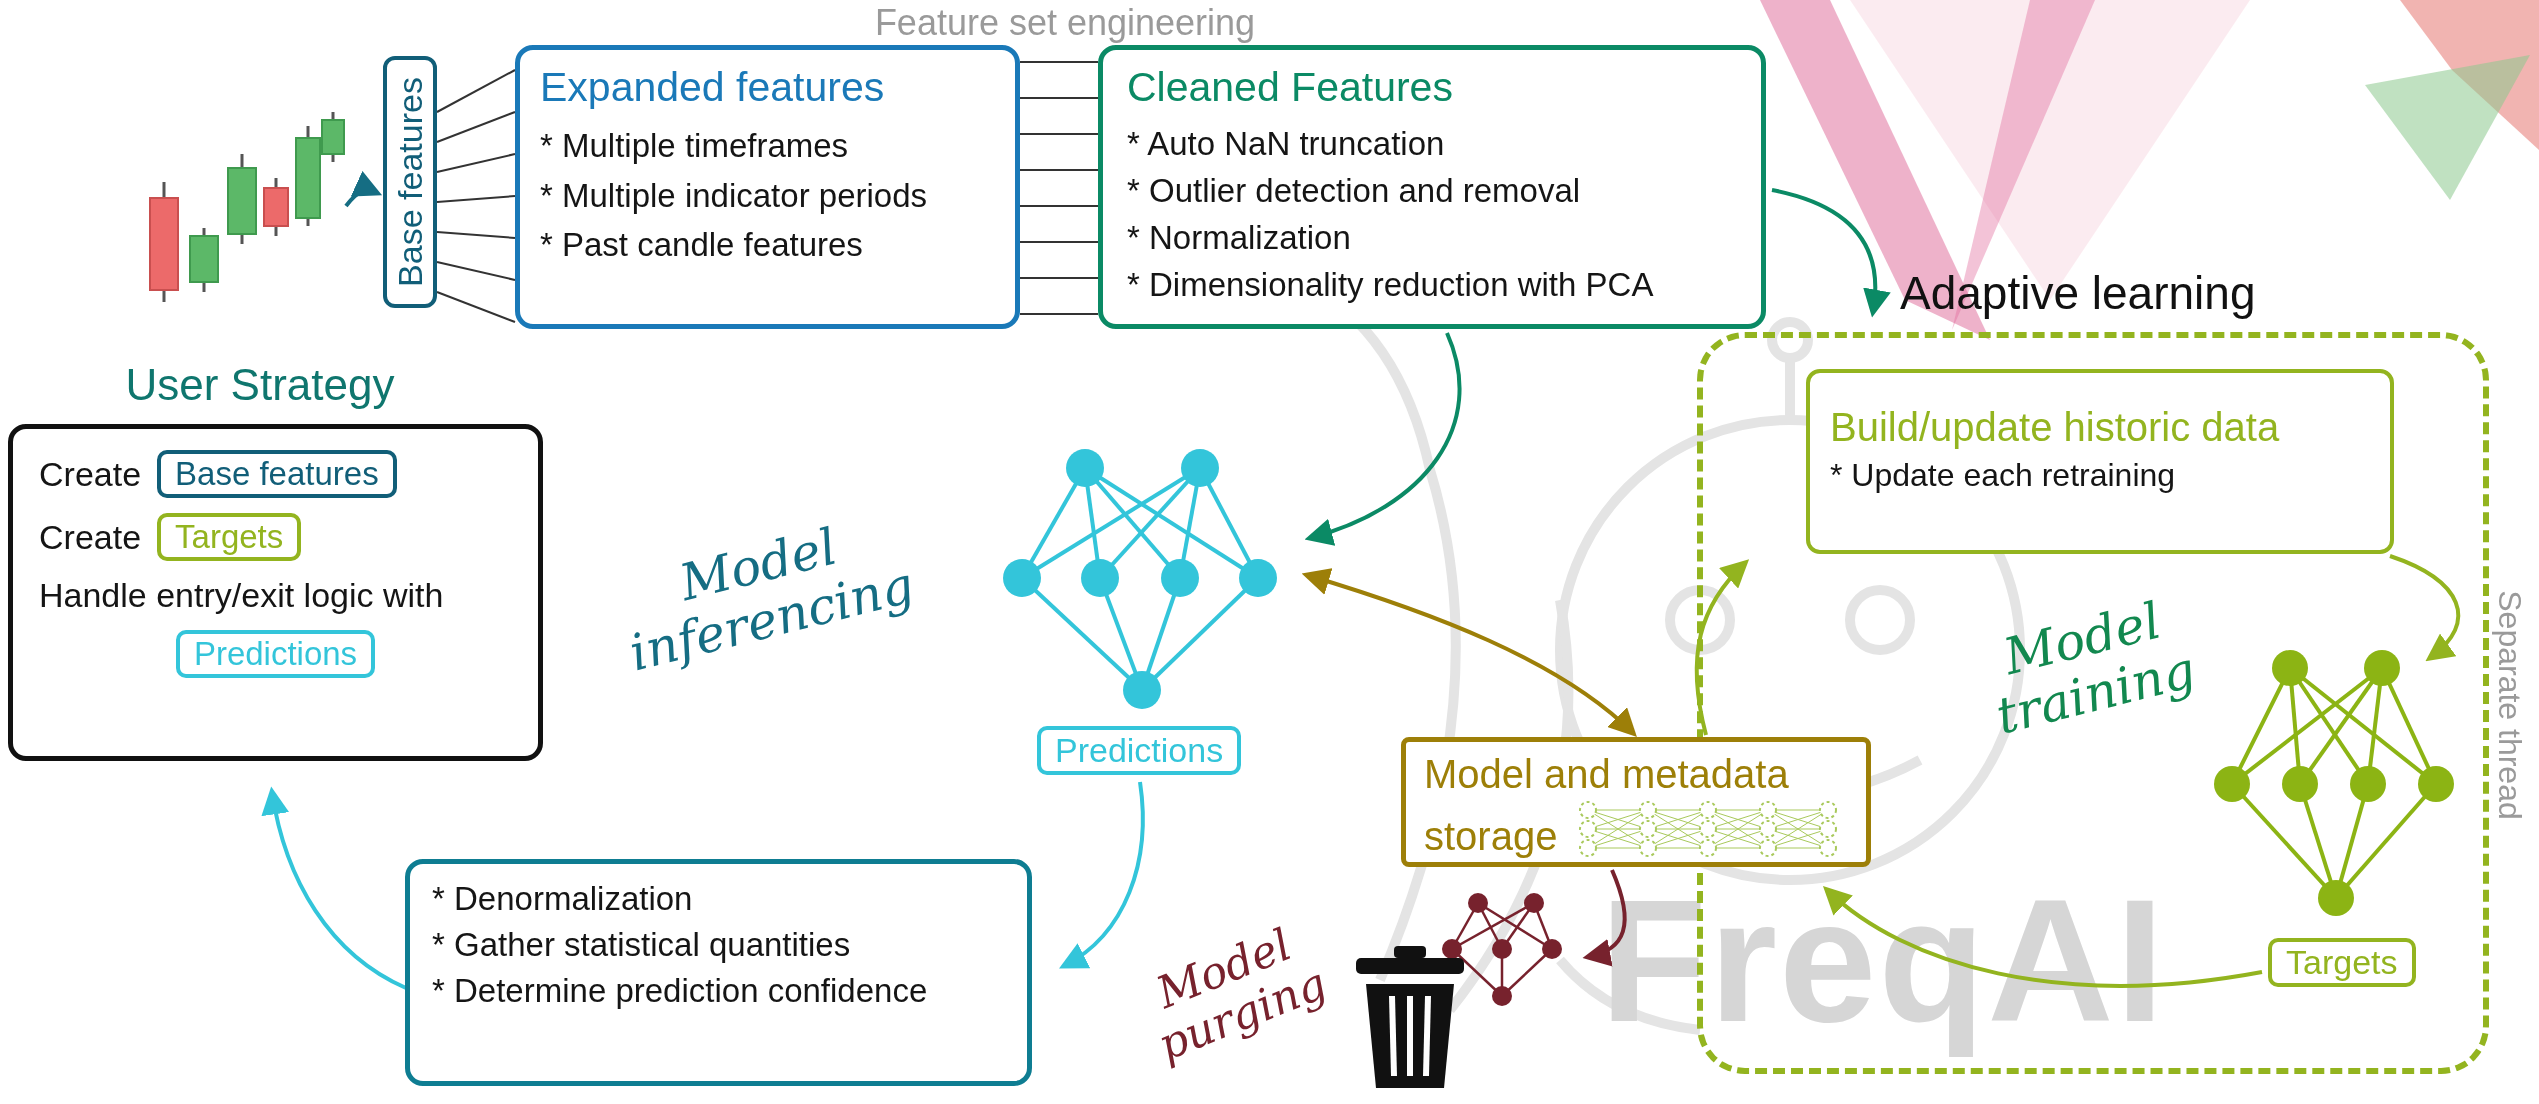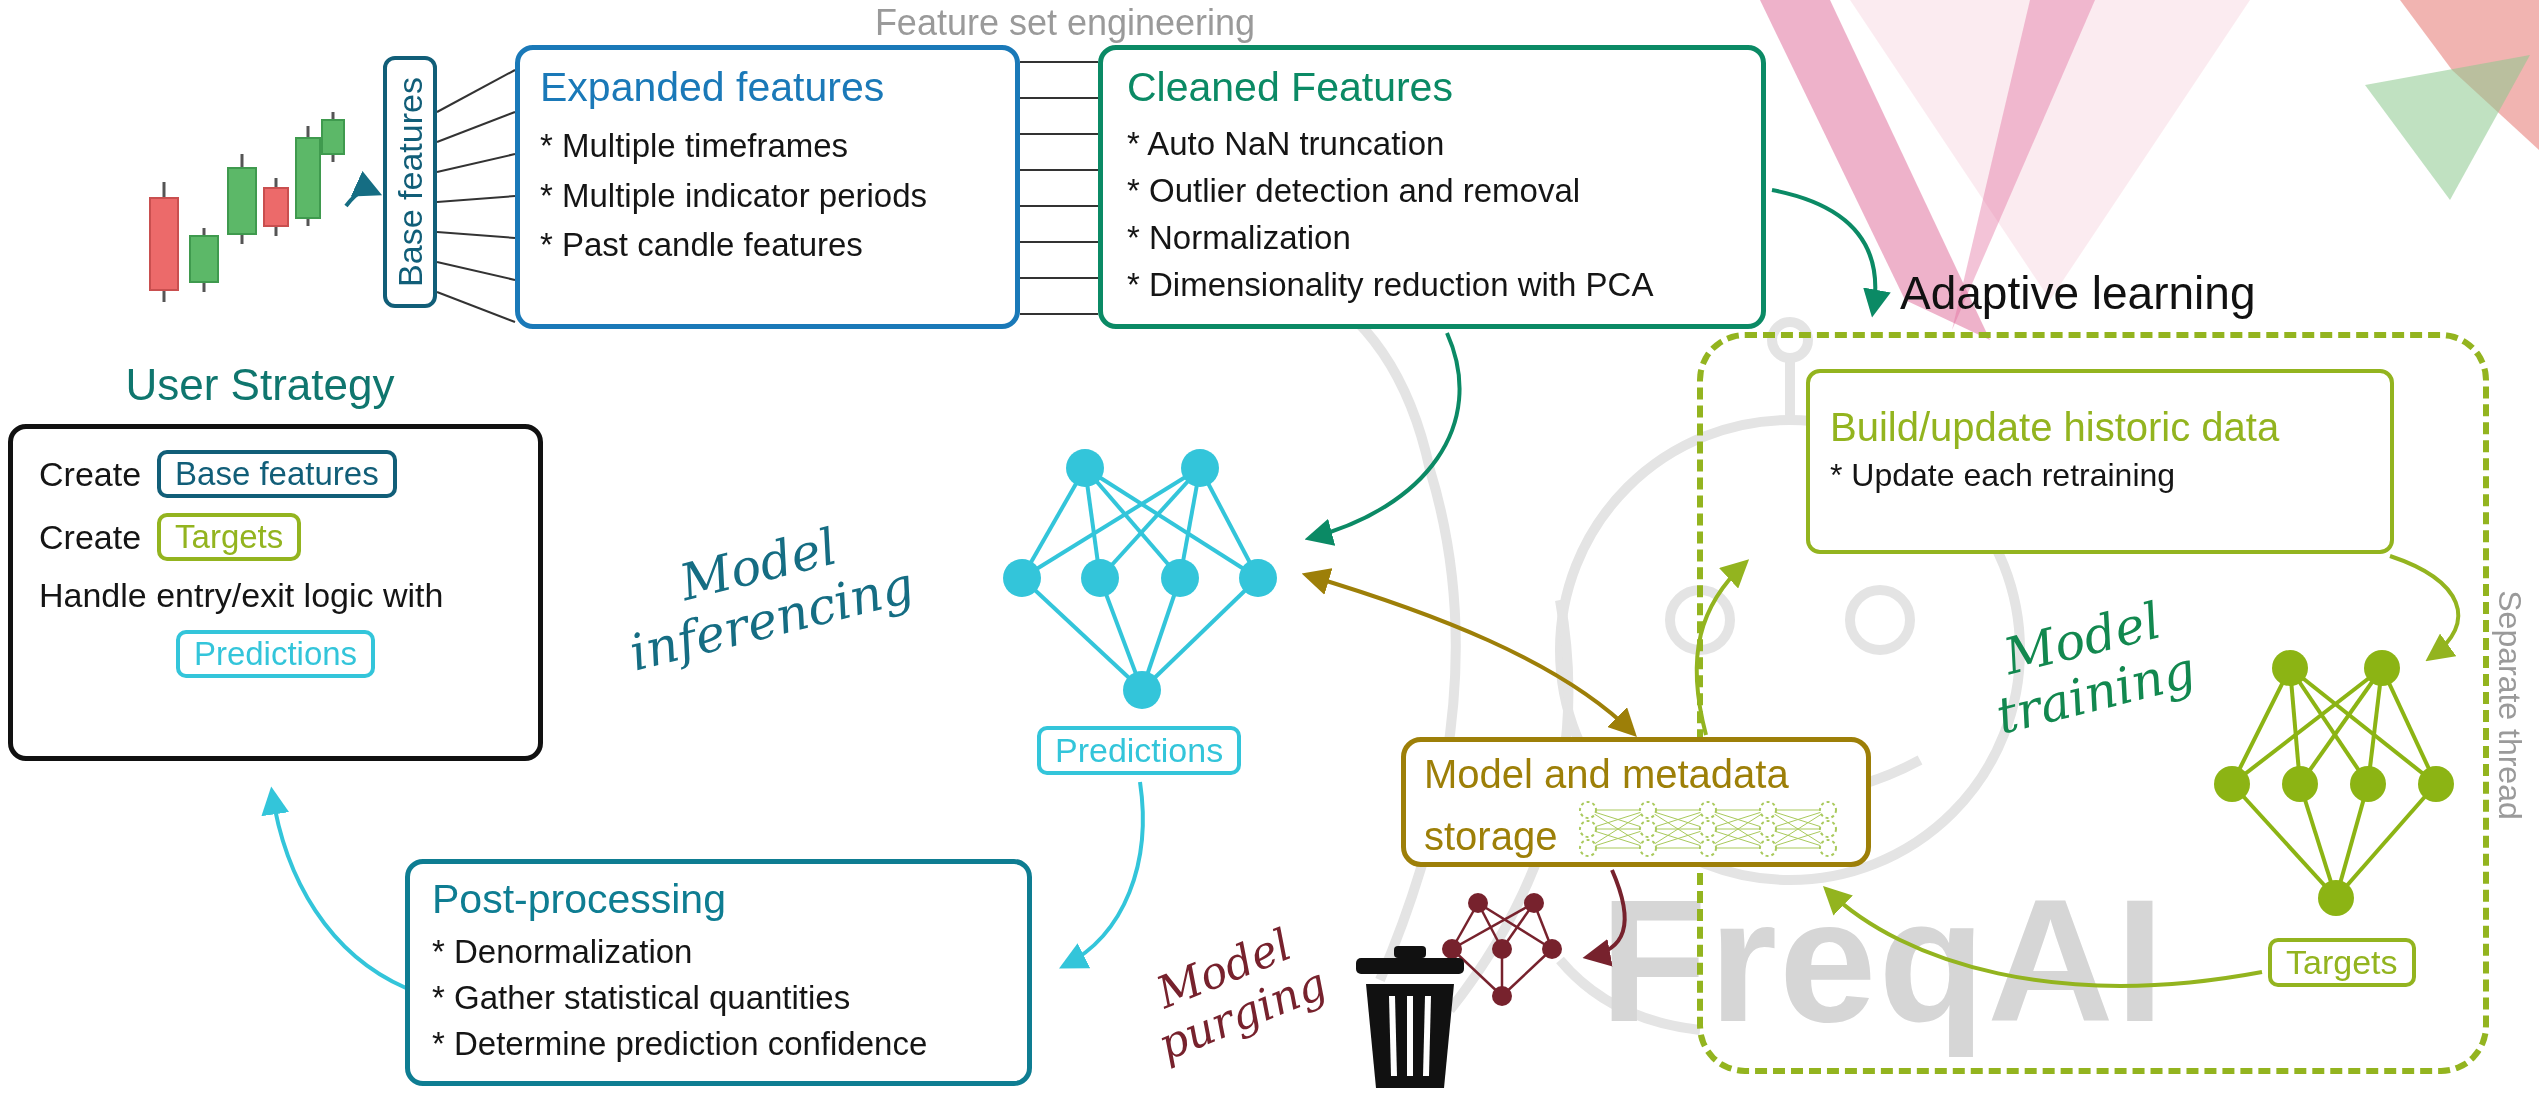--- a/index.html
+++ b/index.html
@@ -19,21 +19,21 @@
   #cleaned-panel  { left:1098px; top:45px; width:668px; height:284px; border:5px solid #0b8a65; }
   #cleaned-panel .title { color:#0b8a65; }
   #cleaned-panel .item { line-height:1.42; }
   #build-panel    { left:1806px; top:369px; width:588px; height:185px; border:4px solid #93b41f; border-radius:14px; padding:12px 20px; }
   #build-panel .title { color:#93b41f; font-size:40px; margin-bottom:4px;margin-top:20px; }
   #build-panel .item  { font-size:32px; line-height:1.35; }
   #post-panel     { left:405px; top:859px; width:627px; height:227px; border:5px solid #0e7d92; padding:12px 22px; }
   #post-panel .title { color:#0e7d92; margin-bottom:6px; }
   #post-panel .item  { line-height:1.4; }
   #user-panel     { left:8px; top:424px; width:535px; height:337px; border:5px solid #111; padding:6px 26px; }
-  #storage-panel  { left:1401px; top:737px; width:470px; height:130px; border:5px solid #9d7f08; border-radius:20px; padding:8px 18px; }
+  #storage-panel  { left:1401px; top:737px; width:470px; height:130px; border:5px solid #9d7f08; border-radius:8px; padding:8px 18px; }
   #storage-panel .sline { color:#9d7f08; font-size:40px; line-height:1.2; white-space:nowrap; }
   #storage-panel .srow { display:flex; align-items:flex-end; gap:16px; }
 
   
   #feature-eng-label { left:820px; top:2px; width:490px; text-align:center; font-size:36px; color:#9a9a9a; }
   #adaptive-title { left:1900px; top:266px; width:430px; font-size:46px; color:#111; white-space:nowrap; }
   #user-title { left:50px; top:360px; width:420px; text-align:center; font-size:44px; color:#0f766e; }
 
   #dashed-region { left:1697px; top:332px; width:792px; height:742px;
     border:6px dashed #93b41f; border-radius:48px; background:transparent; }
@@ -345,21 +345,20 @@
   <div class="script-label" id="training-label">
     <div>Model</div>
     <div>training</div>
   </div>
 
   <div class="abs tag tag-olive" id="targets-tag">Targets</div>
 
   <div class="abs" id="separate-label">Separate thread</div>
 
   <div class="panel" id="post-panel">
-    <div class="title">Post-processing</div>
     <div class="item">* Denormalization</div>
     <div class="item">* Gather statistical quantities</div>
     <div class="item">* Determine prediction confidence</div>
   </div>
 
   <div class="script-label" id="purging-label">
     <div>Model</div>
     <div>purging</div>
   </div>
 

